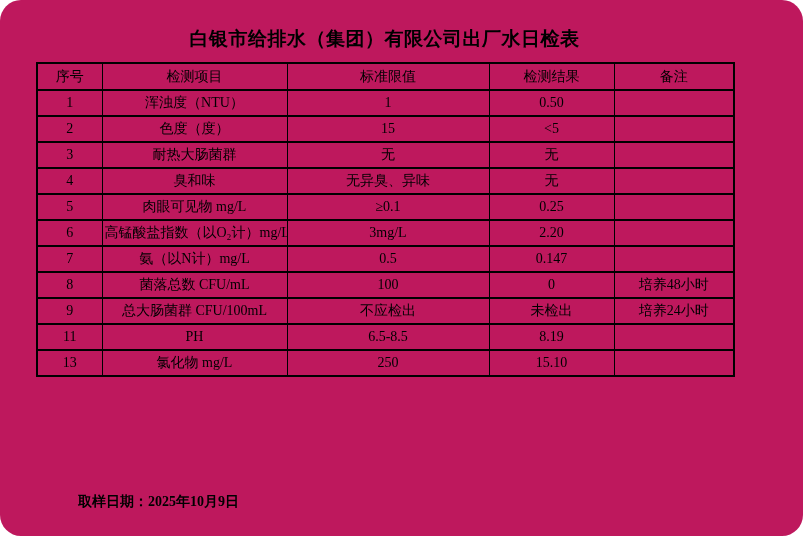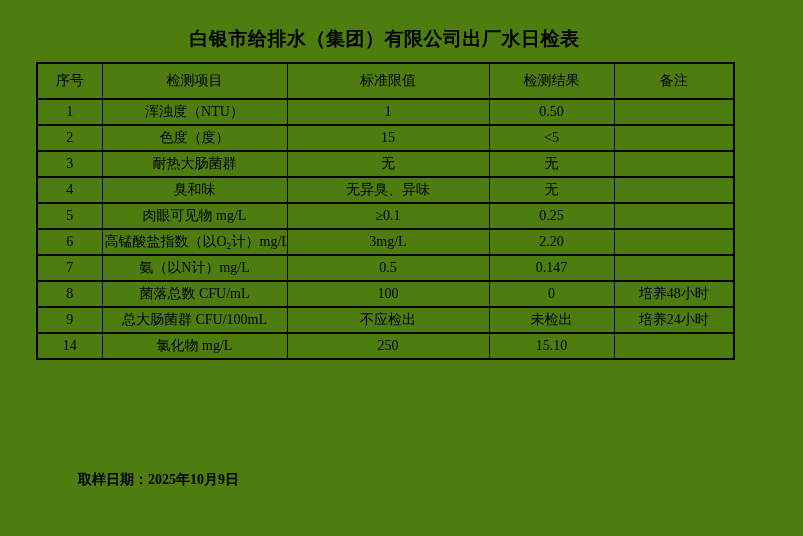--- a/index.html
+++ b/index.html
@@ -10,21 +10,22 @@
     width: 803px;
     height: 536px;
     font-family: "Liberation Serif", "DejaVu Serif", serif;
     color: #000000;
     overflow: hidden;
   }
   .page {
     position: relative;
     width: 803px;
     height: 536px;
-    background: #4d7c0f;
+    background: #be185d;
+    border-radius: 21px;
   }
   .title {
     position: absolute;
     left: 36px;
     top: 26px;
     width: 697px;
     margin: 0;
     text-align: center;
     font-size: 19px;
     font-weight: bold;
@@ -48,22 +49,22 @@
     padding: 0 2px;
     text-align: center;
     vertical-align: middle;
     font-size: 14px;
     font-weight: normal;
     height: 26px;
     line-height: 1.1;
     white-space: nowrap;
     overflow: hidden;
   }
-  .report-table th { height: 36px; }
-  .footer { position: absolute; top: 471px; left: 0; width: 652px; height: 22px; }
+  .report-table th { height: 27px; }
+  .footer { position: absolute; top: 493px; left: 0; width: 652px; height: 22px; }
   .footer-item {
     position: absolute;
     top: 0;
     font-size: 14px;
     font-weight: bold;
     white-space: nowrap;
   }
   .footer-sampling { left: 78px; }
   .footer-test     { left: 352px; }
   .footer-reporter { left: 580px; }
@@ -151,21 +152,28 @@
           <td>培养48小时</td>
         </tr>
         <tr>
           <td>9</td>
           <td>总大肠菌群 CFU/100mL</td>
           <td>不应检出</td>
           <td>未检出</td>
           <td>培养24小时</td>
         </tr>
         <tr>
-          <td>14</td>
+          <td>11</td>
+          <td>PH</td>
+          <td>6.5-8.5</td>
+          <td>8.19</td>
+          <td></td>
+        </tr>
+        <tr>
+          <td>13</td>
           <td>氯化物 mg/L</td>
           <td>250</td>
           <td>15.10</td>
           <td></td>
         </tr>
       </tbody>
   </table>
 
   <div class="footer">
     <span class="footer-item footer-sampling">

